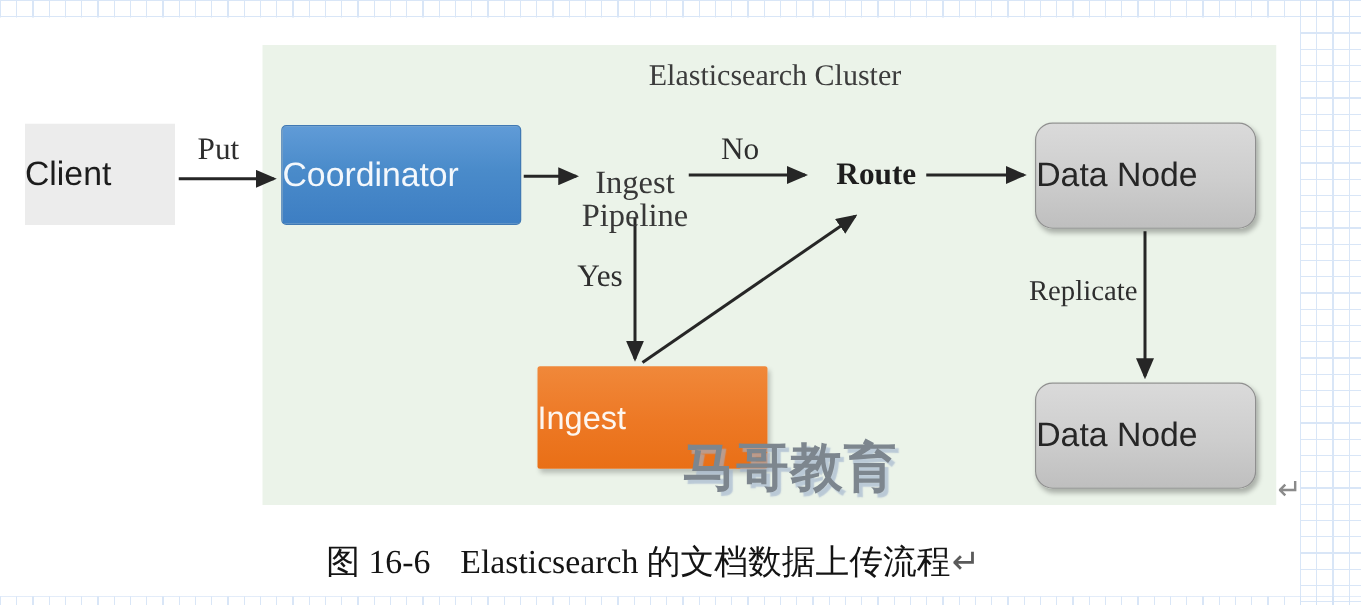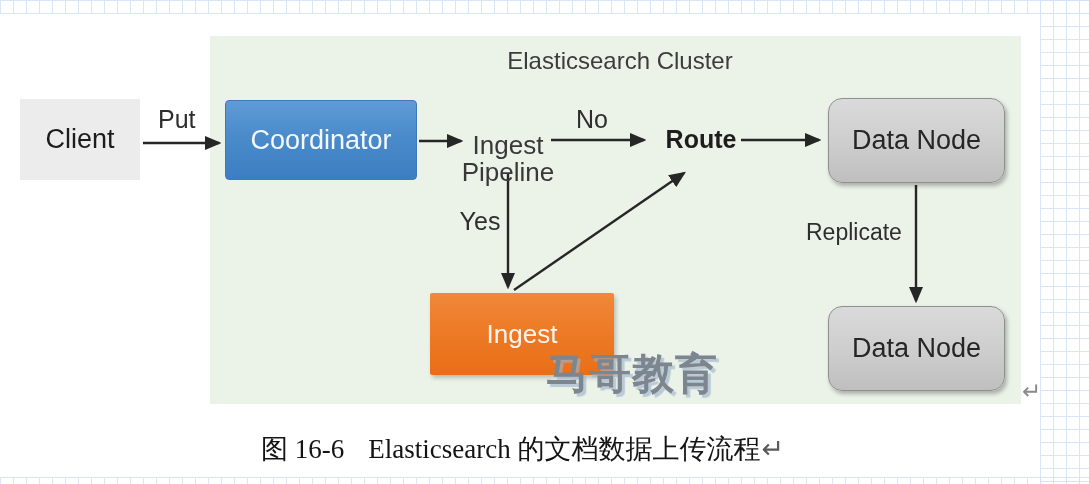--- a/index.html
+++ b/index.html
@@ -32,35 +32,35 @@
     width: 811px; height: 368px;
     background: #ebf3e9;
   }
 
   .label {
     position: absolute;
     color: #333333;
     font-size: 25px;
     line-height: 1.1;
     white-space: nowrap;
+    font-family: Liberation Serif, serif;
   }
 
   .cluster-title {
     left: 455px; top: 48px; width: 330px;
     text-align: center;
     font-size: 24px;
     color: #3c3c3c;
     white-space: nowrap;
   }
 
   .node {
     position: absolute;
     display: flex;
     align-items: center;
-    justify-content: center;
     font-size: 27px;
   }
 
   .node-client {
     left: 20px; top: 99px; width: 120px; height: 81px;
     background: #ececec;
     color: #1c1c1c;
   }
 
   .node-coordinator {
@@ -105,21 +105,21 @@
     left: 658px; top: 126px; width: 86px;
     text-align: center;
     font-weight: bold;
     color: #1d1d1d;
   }
 
   .edge-label { font-size: 25px; color: #2e2e2e; }
   .edge-put       { left: 158px; top: 106px; width: 44px;  }
   .edge-no        { left: 566px; top: 106px; width: 52px;  text-align: center; }
   .edge-yes       { left: 455px; top: 208px; width: 50px;  text-align: center; }
-  .edge-replicate { left: 806px; top: 220px; width: 104px; text-align: left; font-size: 23px; }
+  .edge-replicate { left: 806px; top: 220px; width: 104px; text-align: right; font-size: 23px; }
 
   .watermark {
     position: absolute;
     left: 546px; top: 346px;
     font-size: 42px;
     font-weight: 600;
     letter-spacing: 1px;
     color: #7d868e;
     text-shadow: 3px 3px 1px rgba(160,178,205,0.65);
     white-space: nowrap;

